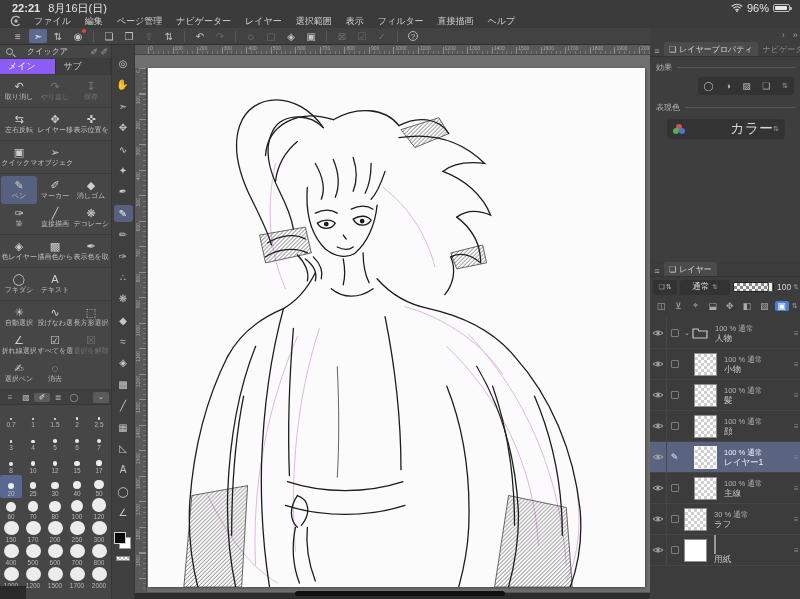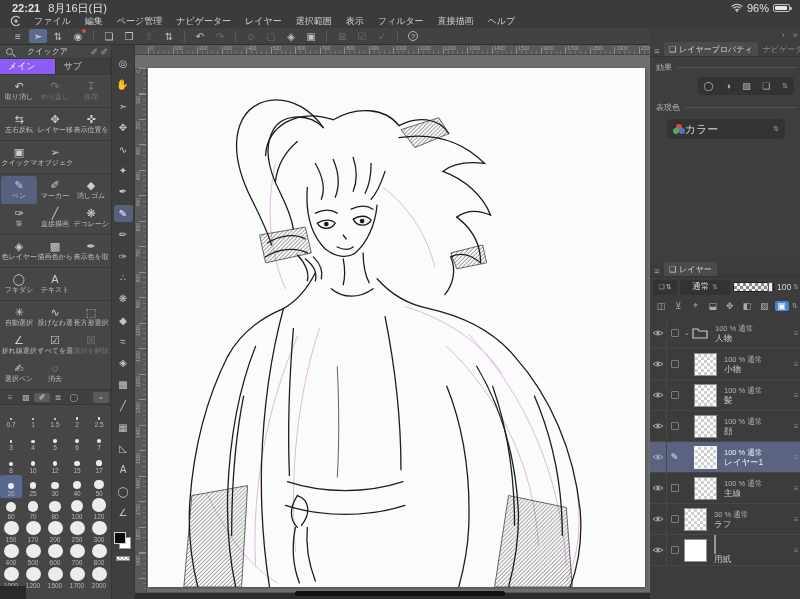--- a/index.html
+++ b/index.html
@@ -96,21 +96,21 @@
   .rtab.active { background:#4b4b4b; color:#d8d8d8; }
   .rtab.dim { color:#8a8a8a; max-width:44px; }
   .rtab .ticon { margin-right:3px; font-size:8px; }
   .sectlabel { display:flex; align-items:center; font-size:8px; color:#b9b9b9; padding:5px 6px 2px 6px; }
   .sectlabel::after { content:""; flex:1; height:1px; background:#555; margin-left:5px; }
   .fxgroup { margin:2px 8px 2px auto; width:96px; height:18px; background:#333; border-radius:4px; display:flex; align-items:center; justify-content:space-around; }
   .fxbtn { font-size:9px; color:#b9b9b9; }
   .fxstep { font-size:7px; color:#9a9a9a; }
   .exprrow { display:flex; justify-content:center; margin-top:4px; }
   .exprdrop { width:118px; height:20px; background:#333; border-radius:4px; display:flex; align-items:center; padding:0 6px; }
-  .exprdrop .ev { flex:1; text-align:left; font-size:11px; color:#d5d5d5; }
+  .exprdrop .ev { flex:1; text-align:right; font-size:14px; color:#d5d5d5; }
   .exprdrop .step { font-size:7px; color:#9a9a9a; }
   .tricir { display:inline-block; position:relative; width:12px; height:10px; }
   .tricir i { position:absolute; width:6px; height:6px; border-radius:50%; opacity:.9; }
   .tricir i:nth-child(1){ left:3px; top:0; background:#d55; }
   .tricir i:nth-child(2){ left:0; top:4px; background:#5b5; }
   .tricir i:nth-child(3){ left:6px; top:4px; background:#57d; }
 
   .lsection { position:absolute; left:0; right:0; top:234px; bottom:0; background:#3c3c3c; }
   .lctrl { height:20px; display:flex; align-items:center; padding:0 3px; gap:3px; }
   .lpalbtn { width:24px; height:15px; background:#333; border-radius:3px; display:flex; align-items:center; justify-content:center; font-size:7px; color:#b5b5b5; gap:1px; }

